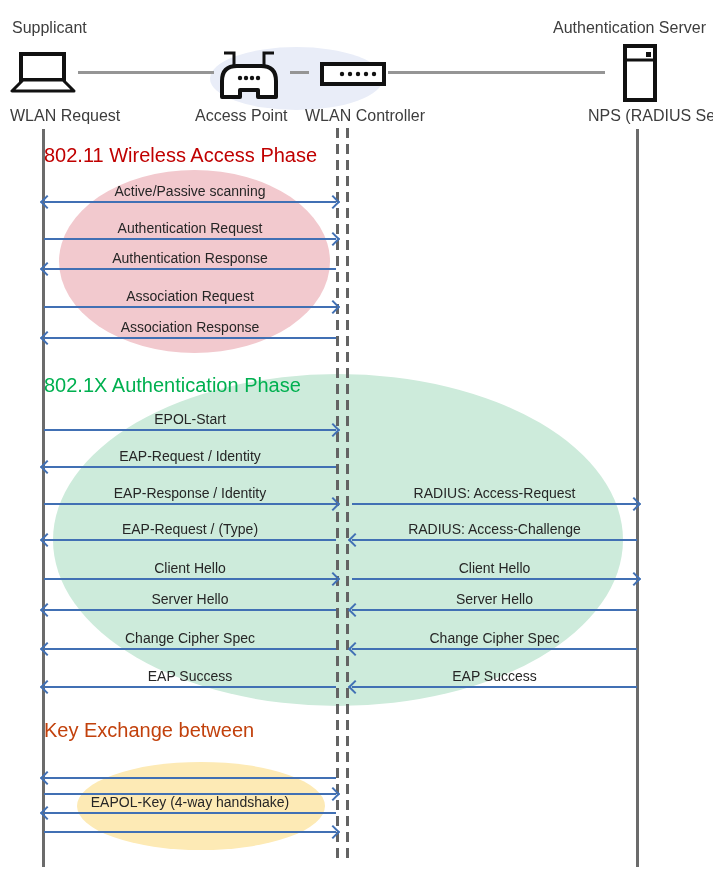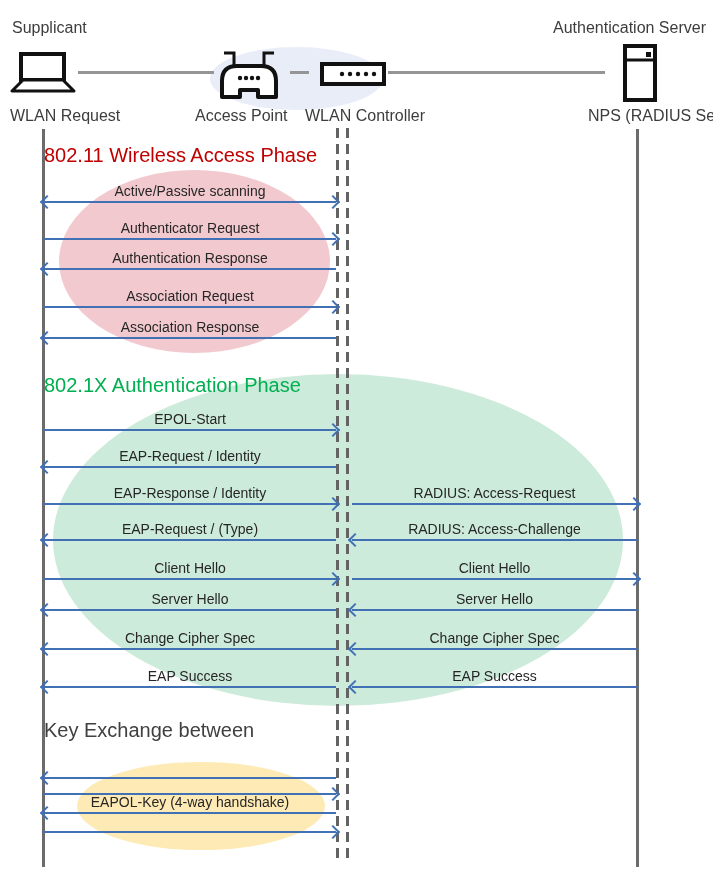--- a/index.html
+++ b/index.html
@@ -12,21 +12,21 @@
   .el-p3{left:77px;top:762px;width:248px;height:88px;background:#fdeab5;}
   .role,.node-lbl{position:absolute;font-size:16px;color:#3d3d3d;white-space:nowrap;}
   .icon{position:absolute;line-height:0;}
   .conn{position:absolute;top:71px;height:3px;background:#959595;}
   .lifeline{position:absolute;top:129px;height:738px;width:3px;background:#6b6b6b;}
   .dashline{position:absolute;top:128px;height:736px;width:3px;
             background:repeating-linear-gradient(to bottom,#636363 0 10px,transparent 10px 16px);}
   .phase-title{position:absolute;font-size:20px;text-align:left;white-space:nowrap;line-height:19px;}
   .pt1{color:#c00000;}
   .pt2{color:#00b050;}
-  .pt3{color:#404040;}
+  .pt3{color:#c2410c;}
   .msg{position:absolute;height:2px;}
   .msg .line{position:absolute;left:0;right:0;top:0;height:2px;background:#4170b4;}
   .msg .lbl{position:absolute;left:0;right:0;bottom:4px;text-align:center;font-size:14px;
             color:#262626;white-space:nowrap;}
   .head{position:absolute;width:10px;height:10px;top:-4px;box-sizing:border-box;}
   .hr{right:-2px;border-top:2.5px solid #4170b4;border-right:2.5px solid #4170b4;transform:rotate(45deg);}
   .hl{left:-2px;border-top:2.5px solid #4170b4;border-left:2.5px solid #4170b4;transform:rotate(-45deg);}
 </style>
 </head>
 <body>
@@ -96,21 +96,21 @@
     <div>Key Exchange between</div>
   </div>
 
   <div class="msg" style="top:201px;left:44px;width:292px;">
     <div class="lbl">Active/Passive scanning</div>
     <div class="line"></div>
     <span class="head hl"></span>
     <span class="head hr"></span>
   </div>
   <div class="msg" style="top:238px;left:44px;width:292px;">
-    <div class="lbl">Authenticator Request</div>
+    <div class="lbl">Authentication Request</div>
     <div class="line"></div>
     <span class="head hr"></span>
   </div>
   <div class="msg" style="top:268px;left:44px;width:292px;">
     <div class="lbl">Authentication Response</div>
     <div class="line"></div>
     <span class="head hl"></span>
   </div>
   <div class="msg" style="top:306px;left:44px;width:292px;">
     <div class="lbl">Association Request</div>

